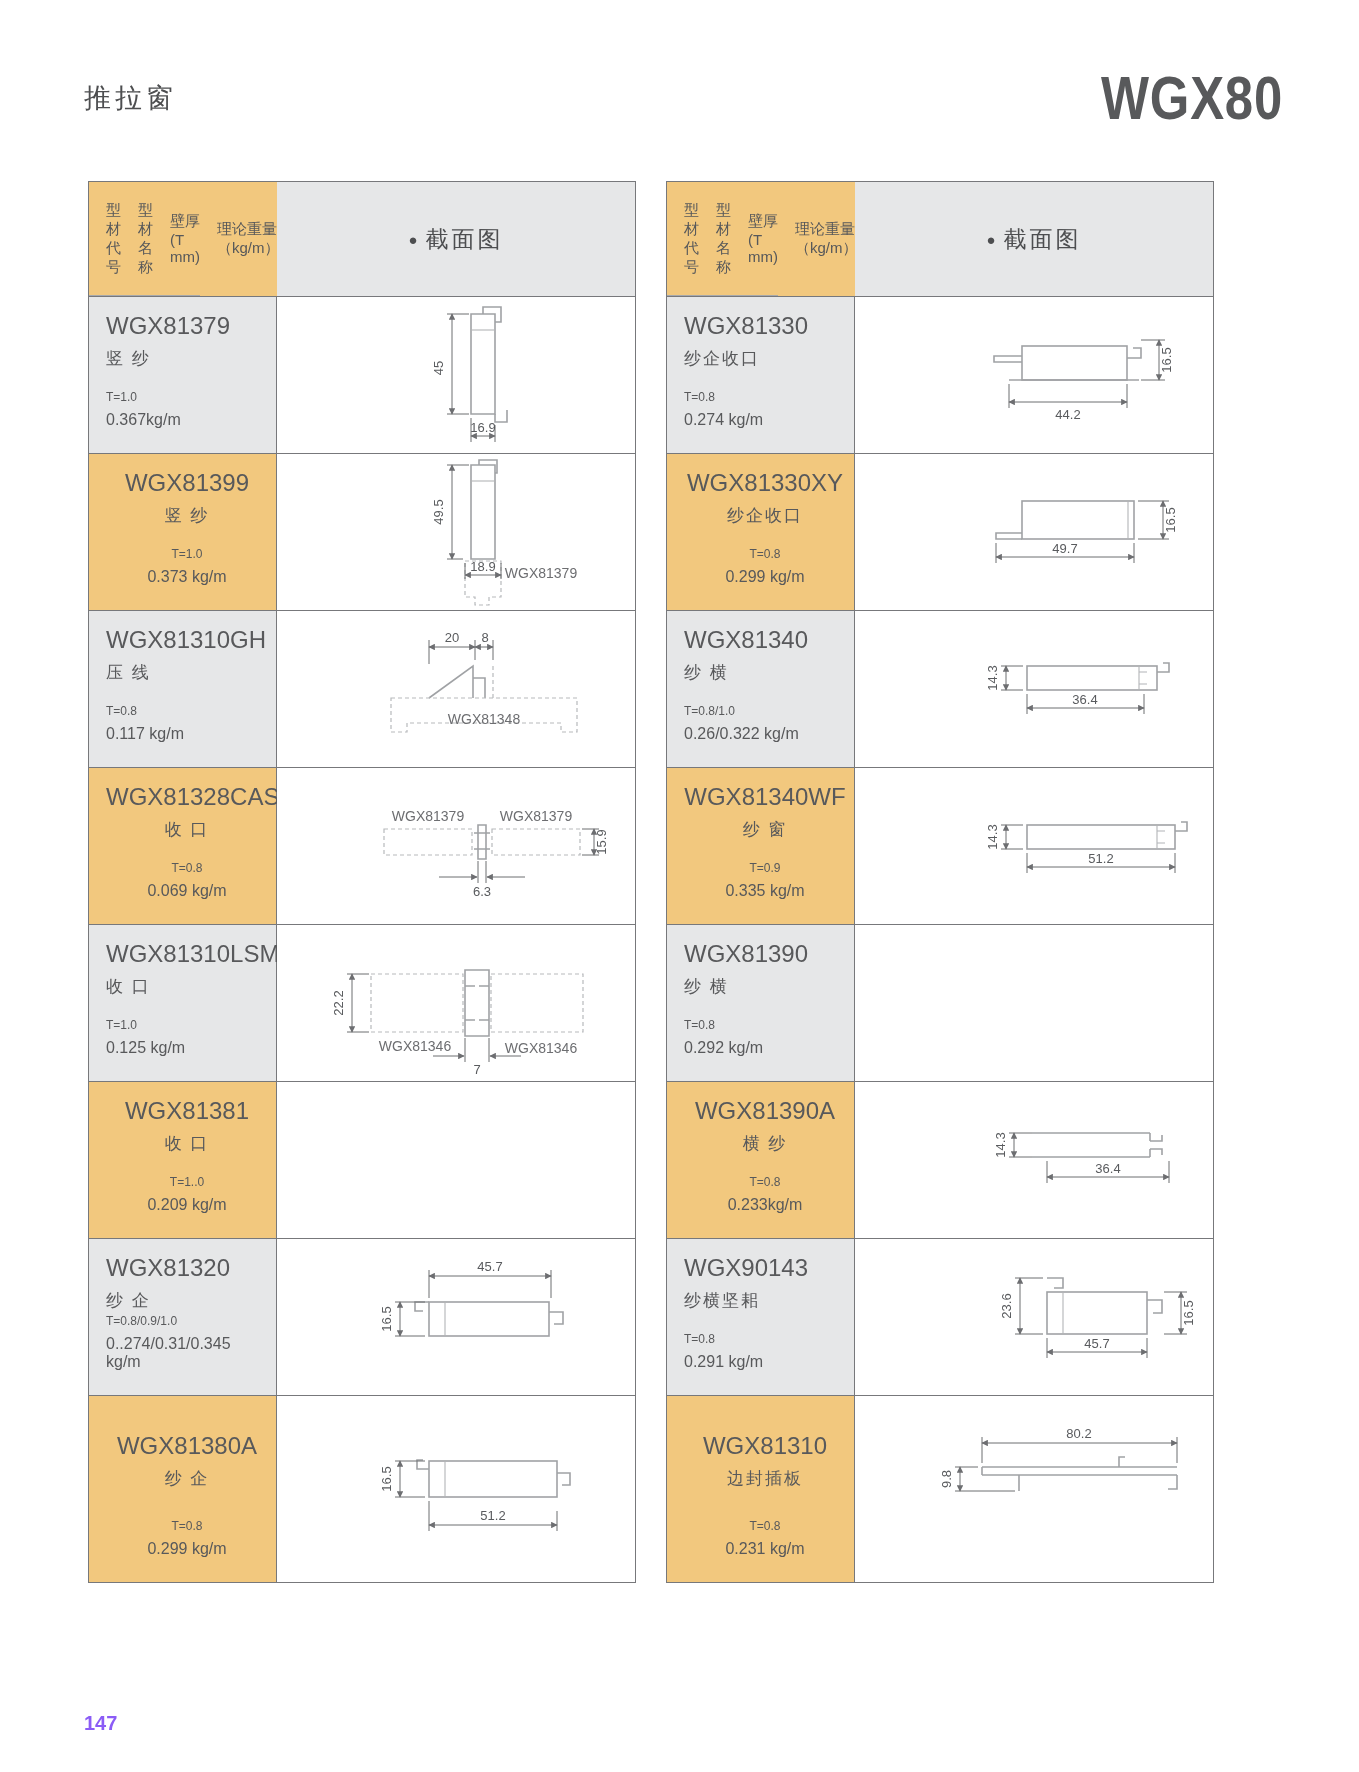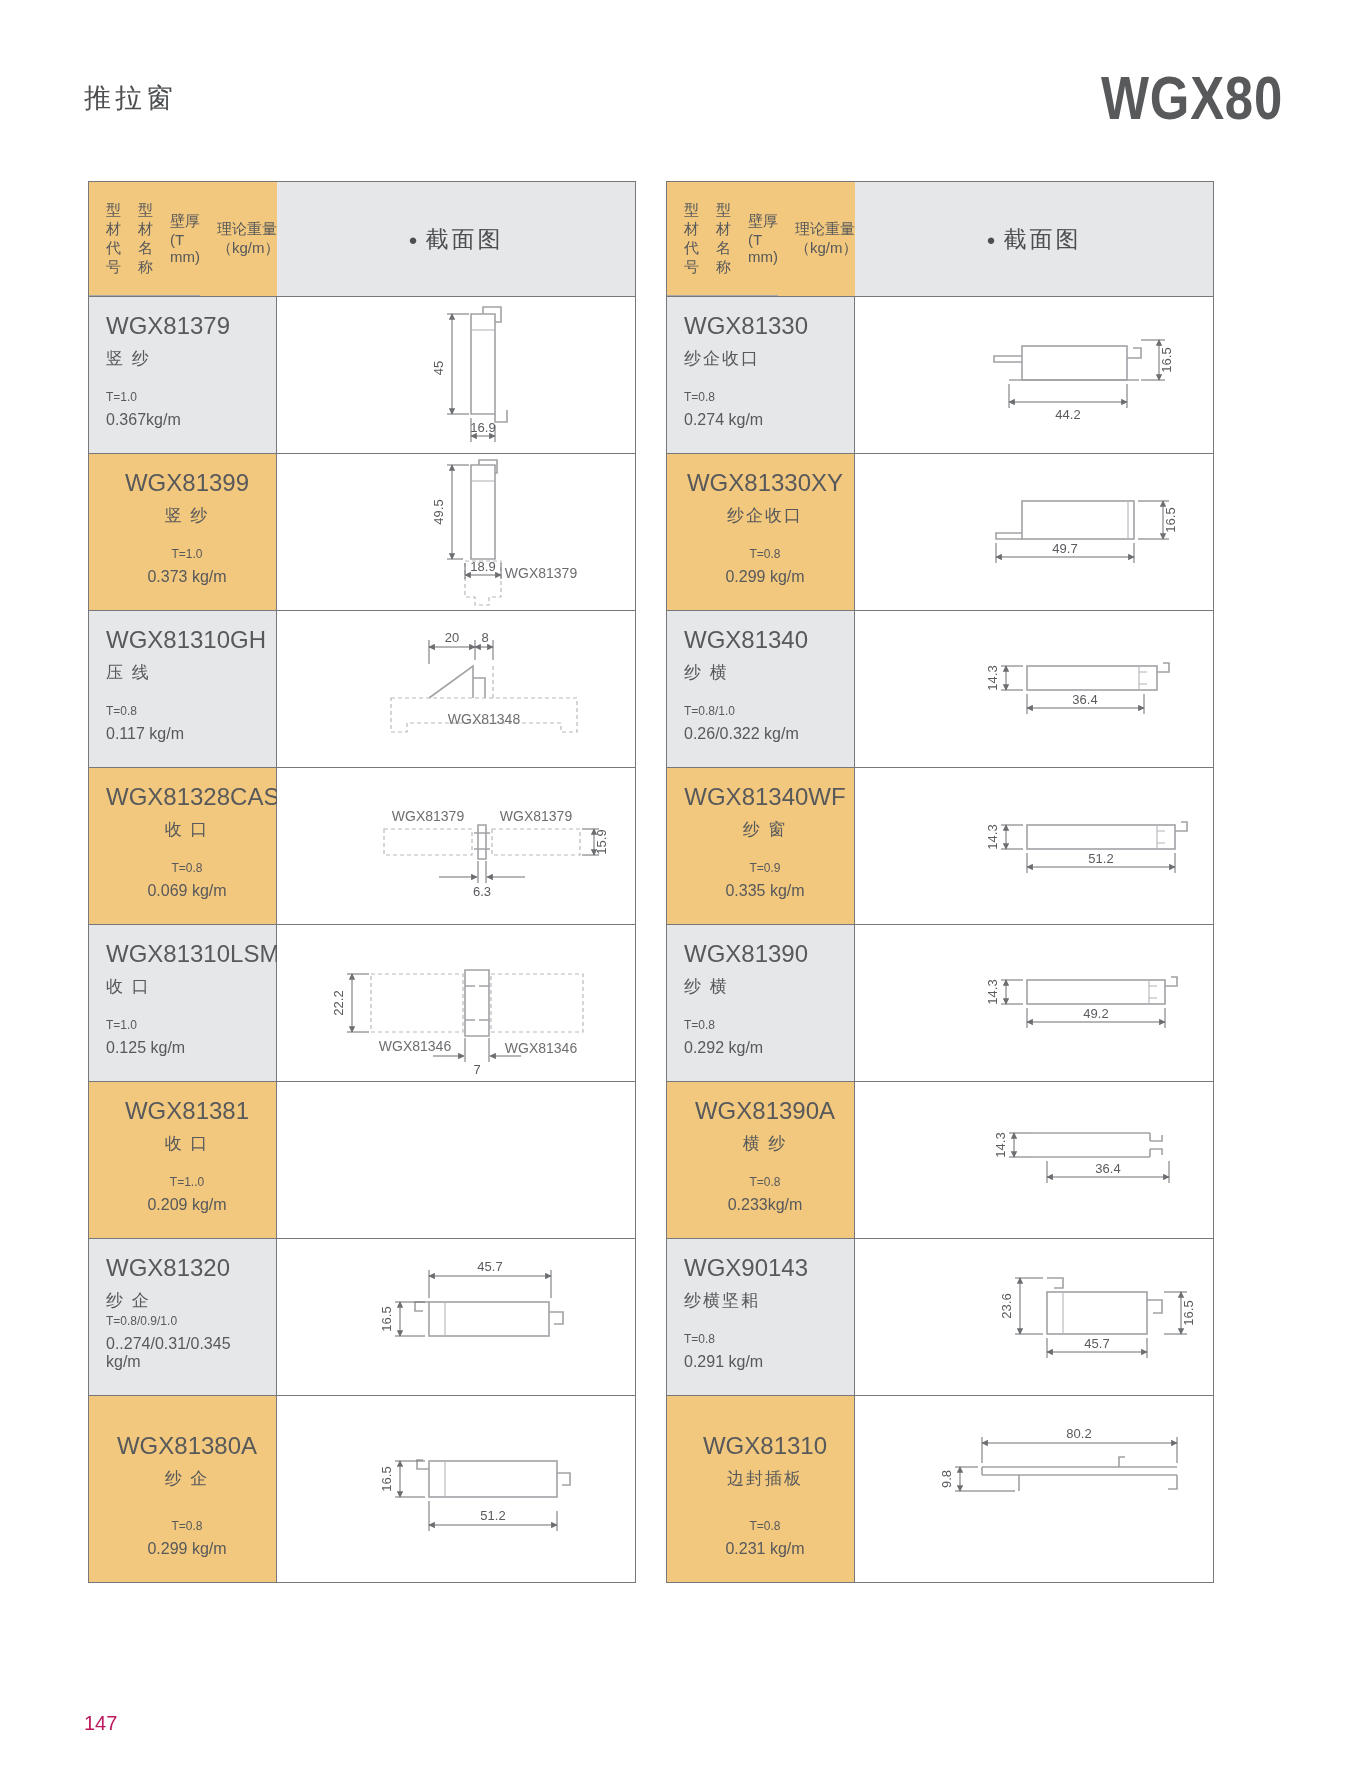--- a/index.html
+++ b/index.html
@@ -1,21 +1,21 @@
 <!DOCTYPE html>
 <html><head>
 <meta charset="utf-8">
 <style>
   html,body{margin:0;padding:0;background:#ffffff;}
   .page{position:relative;width:1359px;height:1772px;background:#ffffff;overflow:hidden;
         font-family:"Liberation Sans","DejaVu Sans",sans-serif;color:#58595B;margin-top:28px;}
   .title-cn{position:absolute;left:84px;top:52px;font-size:27px;letter-spacing:4px;color:#4D4E50;}
   .title-model{position:absolute;right:76px;top:34px;font-size:62px;font-weight:bold;color:#58595B;
                transform:scaleX(0.82);transform-origin:right top;letter-spacing:1px;}
-  .page-num{position:absolute;left:84px;top:1684px;font-size:20px;font-weight:normal;color:#be185d;}
+  .page-num{position:absolute;left:84px;top:1684px;font-size:20px;font-weight:bold;color:#8b5cf6;}
 
   .ptable{position:absolute;top:153px;width:548px;border:1px solid #77787B;box-sizing:border-box;background:#fff;}
   .phead{display:flex;height:114px;}
   .phead-left{width:188px;border-right:1px solid #77787B;display:flex;box-sizing:border-box;}
   .phead-cell{flex:1;background:#F2C87E;display:flex;align-items:center;padding-left:17px;
               font-size:15px;color:#57585A;border-bottom:1px solid #A7A9AC;box-sizing:border-box;}
   .phead-cell:last-child{border-bottom:none;}
   .phead-right{flex:1;background:#E6E7E8;display:flex;align-items:center;justify-content:center;color:#4D4E50;}
   .phead-bullet{font-size:15px;margin-right:8px;}
   .phead-title{font-size:23px;letter-spacing:3px;}
@@ -398,36 +398,20 @@
     </div>
 
     <div class="trow bg-gray">
       <div class="tlabel">
         <div class="code">WGX81390</div>
         <div class="pname">纱 横</div>
         <div class="spec">
           <div class="thick">T=0.8</div>
           <div class="weight">0.292 kg/m</div>
         </div>
-      </div>
-      <div class="tdiagram">
-        <svg width="355" height="150" viewBox="0 0 355 150">
-          <rect class="prof" x="170" y="52" width="138" height="24"></rect>
-          <line class="prof-thin" x1="292" y1="52" x2="292" y2="76"></line>
-          <path class="prof-thin" d="M292,58 h8 M292,70 h8"></path>
-          <path class="prof" d="M308,58 h12 v-9 h-6"></path>
-          <line class="dim" x1="166" y1="52" x2="144" y2="52"></line>
-          <line class="dim" x1="166" y1="76" x2="144" y2="76"></line>
-          <line class="dim" x1="149" y1="52" x2="149" y2="76" marker-start="url(#ah)" marker-end="url(#ah)"></line>
-          <text class="dimtxt" x="140" y="64" transform="rotate(-90 140 64)">14.3</text>
-          <line class="dim" x1="170" y1="80" x2="170" y2="100"></line>
-          <line class="dim" x1="308" y1="80" x2="308" y2="100"></line>
-          <line class="dim" x1="170" y1="94" x2="308" y2="94" marker-start="url(#ah)" marker-end="url(#ah)"></line>
-          <text class="dimtxt" x="239" y="90">49.2</text>
-        </svg>
       </div>
     </div>
 
     <div class="trow bg-orange">
       <div class="tlabel">
         <div class="code">WGX81390A</div>
         <div class="pname">横 纱</div>
         <div class="spec">
           <div class="thick">T=0.8</div>
           <div class="weight">0.233kg/m</div>

